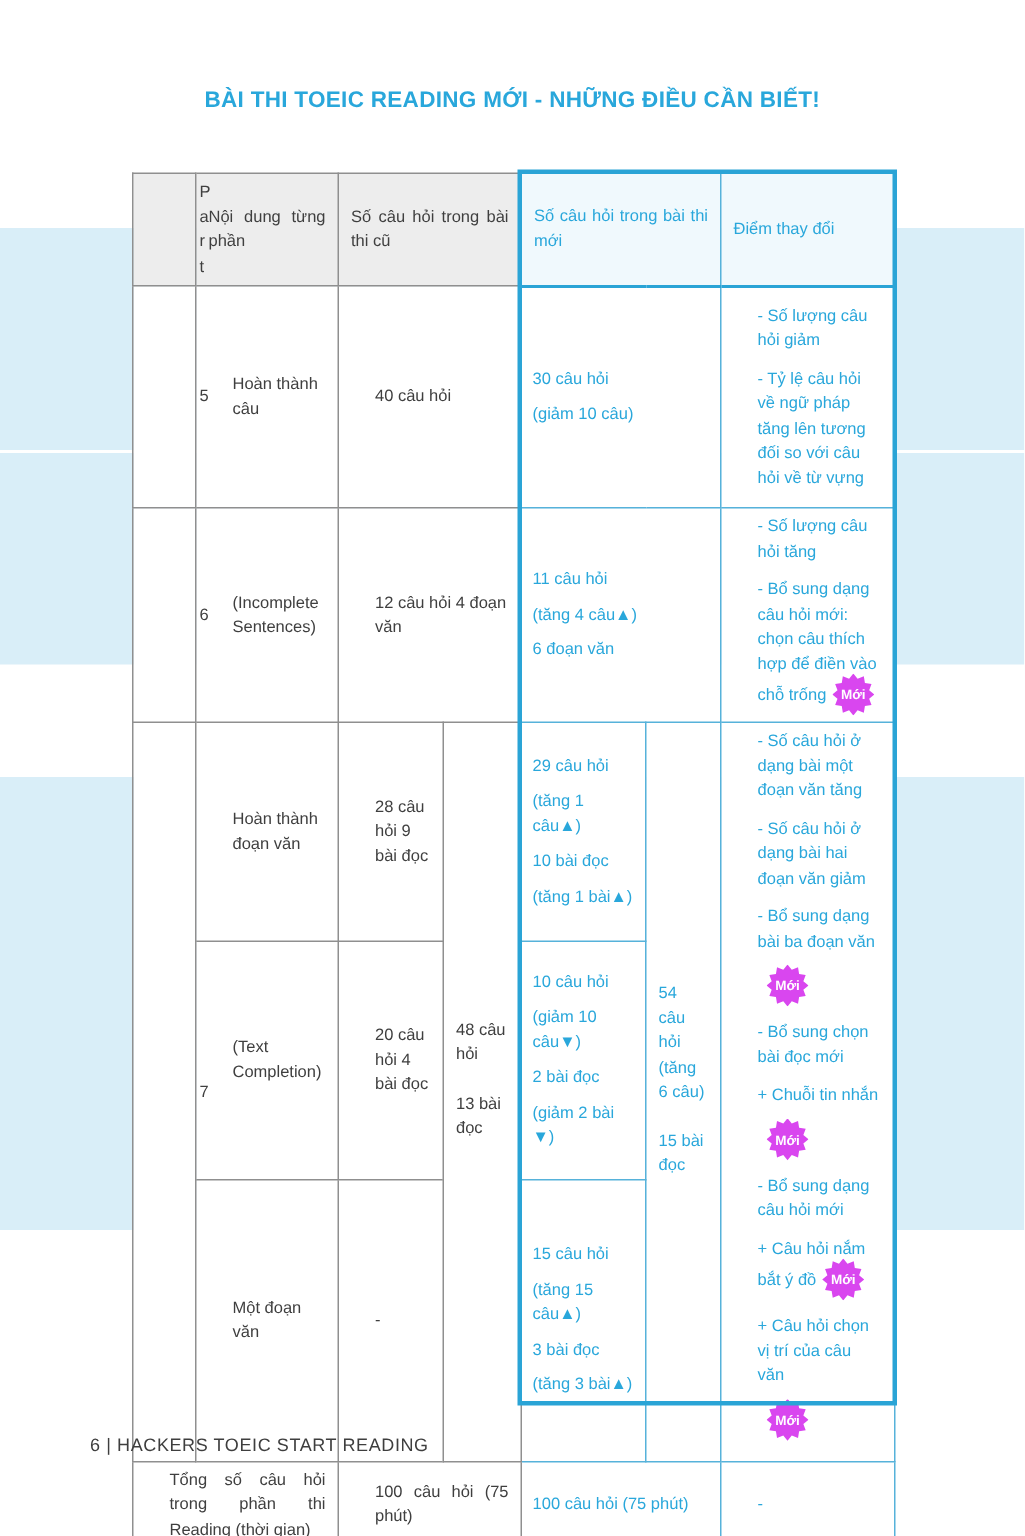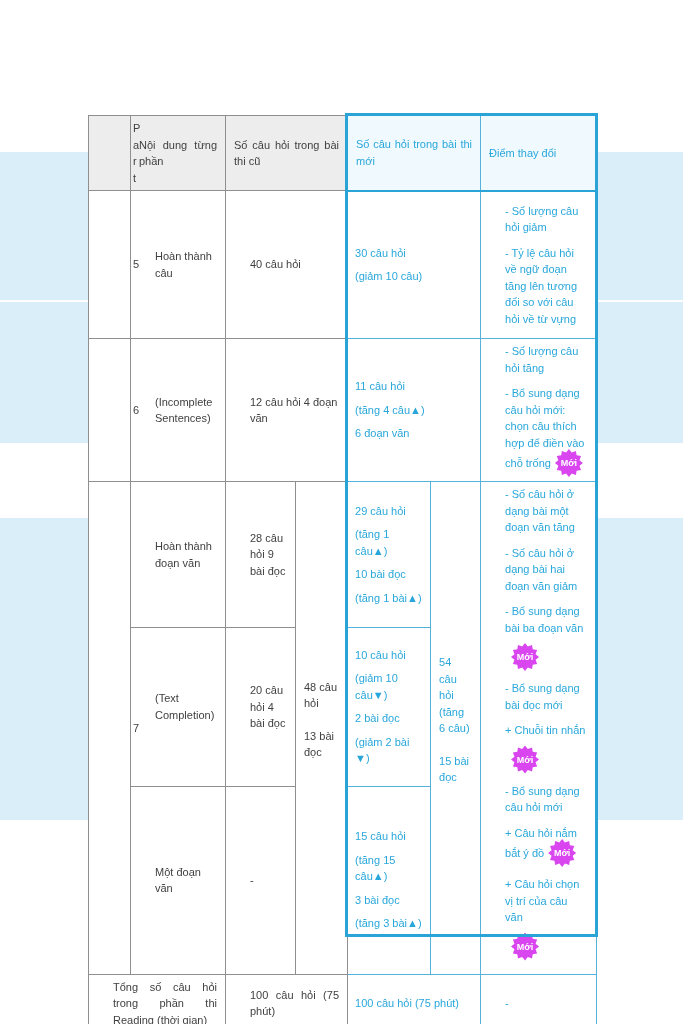--- a/index.html
+++ b/index.html
@@ -44,20 +44,21 @@
 </style>
 </head>
 <body>
 
 <div class="page">
 
   <div class="stripe s1"></div>
   <div class="stripe s2"></div>
   <div class="stripe s3"></div>
 
+  <div class="title">BÀI THI TOEIC READING MỚI - NHỮNG ĐIỀU CẦN BIẾT!</div>
 
   <div class="tablewrap">
     <table class="main">
       <colgroup>
         <col style="width:42px">
           <col style="width:95px">
           <col style="width:70px">
         <col style="width:52px">
           <col style="width:83px">
           <col style="width:50px">
@@ -76,21 +77,21 @@
       <tr style="height:148px">
         <td class="g center">5</td>
         <td class="g padl">Hoàn thành câu</td>
         <td class="g padl" colspan="2">40 câu hỏi</td>
         <td class="b newcell" colspan="2">
               <div class="nline">30 câu hỏi</div>
               <div class="nline">(giảm 10 câu)</div>
             </td>
         <td class="b padl">
               <div class="chg"><span>- Số lượng câu hỏi giảm</span></div>
-              <div class="chg"><span>- Tỷ lệ câu hỏi về ngữ đoạn tăng lên tương đối so với câu hỏi về từ vựng</span></div>
+              <div class="chg"><span>- Tỷ lệ câu hỏi về ngữ pháp tăng lên tương đối so với câu hỏi về từ vựng</span></div>
             </td>
       </tr>
 
       <tr style="height:143px">
         <td class="g center">6</td>
         <td class="g padl">(Incomplete Sentences)</td>
         <td class="g padl" colspan="2">12 câu hỏi 4 đoạn văn</td>
         <td class="b newcell" colspan="2">
               <div class="nline">11 câu hỏi</div>
               <div class="nline">(tăng 4 câu▲)</div>
@@ -118,21 +119,21 @@
             </td>
         <td class="b gap-lg" rowspan="3">
               <div class="nline">54 câu hỏi (tăng 6 câu)</div>
               <div class="nline">15 bài đọc</div>
             </td>
         <td class="b padl" rowspan="3">
               <div class="chg"><span>- Số câu hỏi ở dạng bài một đoạn văn tăng</span></div>
               <div class="chg"><span>- Số câu hỏi ở dạng bài hai đoạn văn giảm</span></div>
               <div class="chg"><span>- Bổ sung dạng bài ba đoạn văn</span></div>
               <div class="badge-line"><span class="badge">Mới</span></div>
-              <div class="chg"><span>- Bổ sung dạng bài đọc mới</span></div>
+              <div class="chg"><span>- Bổ sung chọn bài đọc mới</span></div>
               <div class="chg"><span>+ Chuỗi tin nhắn</span></div>
               <div class="badge-line"><span class="badge">Mới</span></div>
               <div class="chg"><span>- Bổ sung dạng câu hỏi mới</span></div>
               <div class="chg"><span>+ Câu hỏi nắm bắt ý đồ</span><span class="badge">Mới</span></div>
               <div class="chg"><span>+ Câu hỏi chọn vị trí của câu văn</span></div>
               <div class="badge-line"><span class="badge">Mới</span></div>
             </td>
       </tr>
 
       <tr style="height:140px">
@@ -162,14 +163,15 @@
         <td class="g just padl" colspan="2">100 câu hỏi (75 phút)</td>
         <td class="b newcell" colspan="2">100 câu hỏi (75 phút)</td>
         <td class="b padl">-</td>
       </tr>
     </tbody>
       </table>
   </div>
 
   <div class="frame"></div>
 
+  <div class="footer">6 | HACKERS TOEIC START READING</div>
 
 </div>
 
 </body></html>

